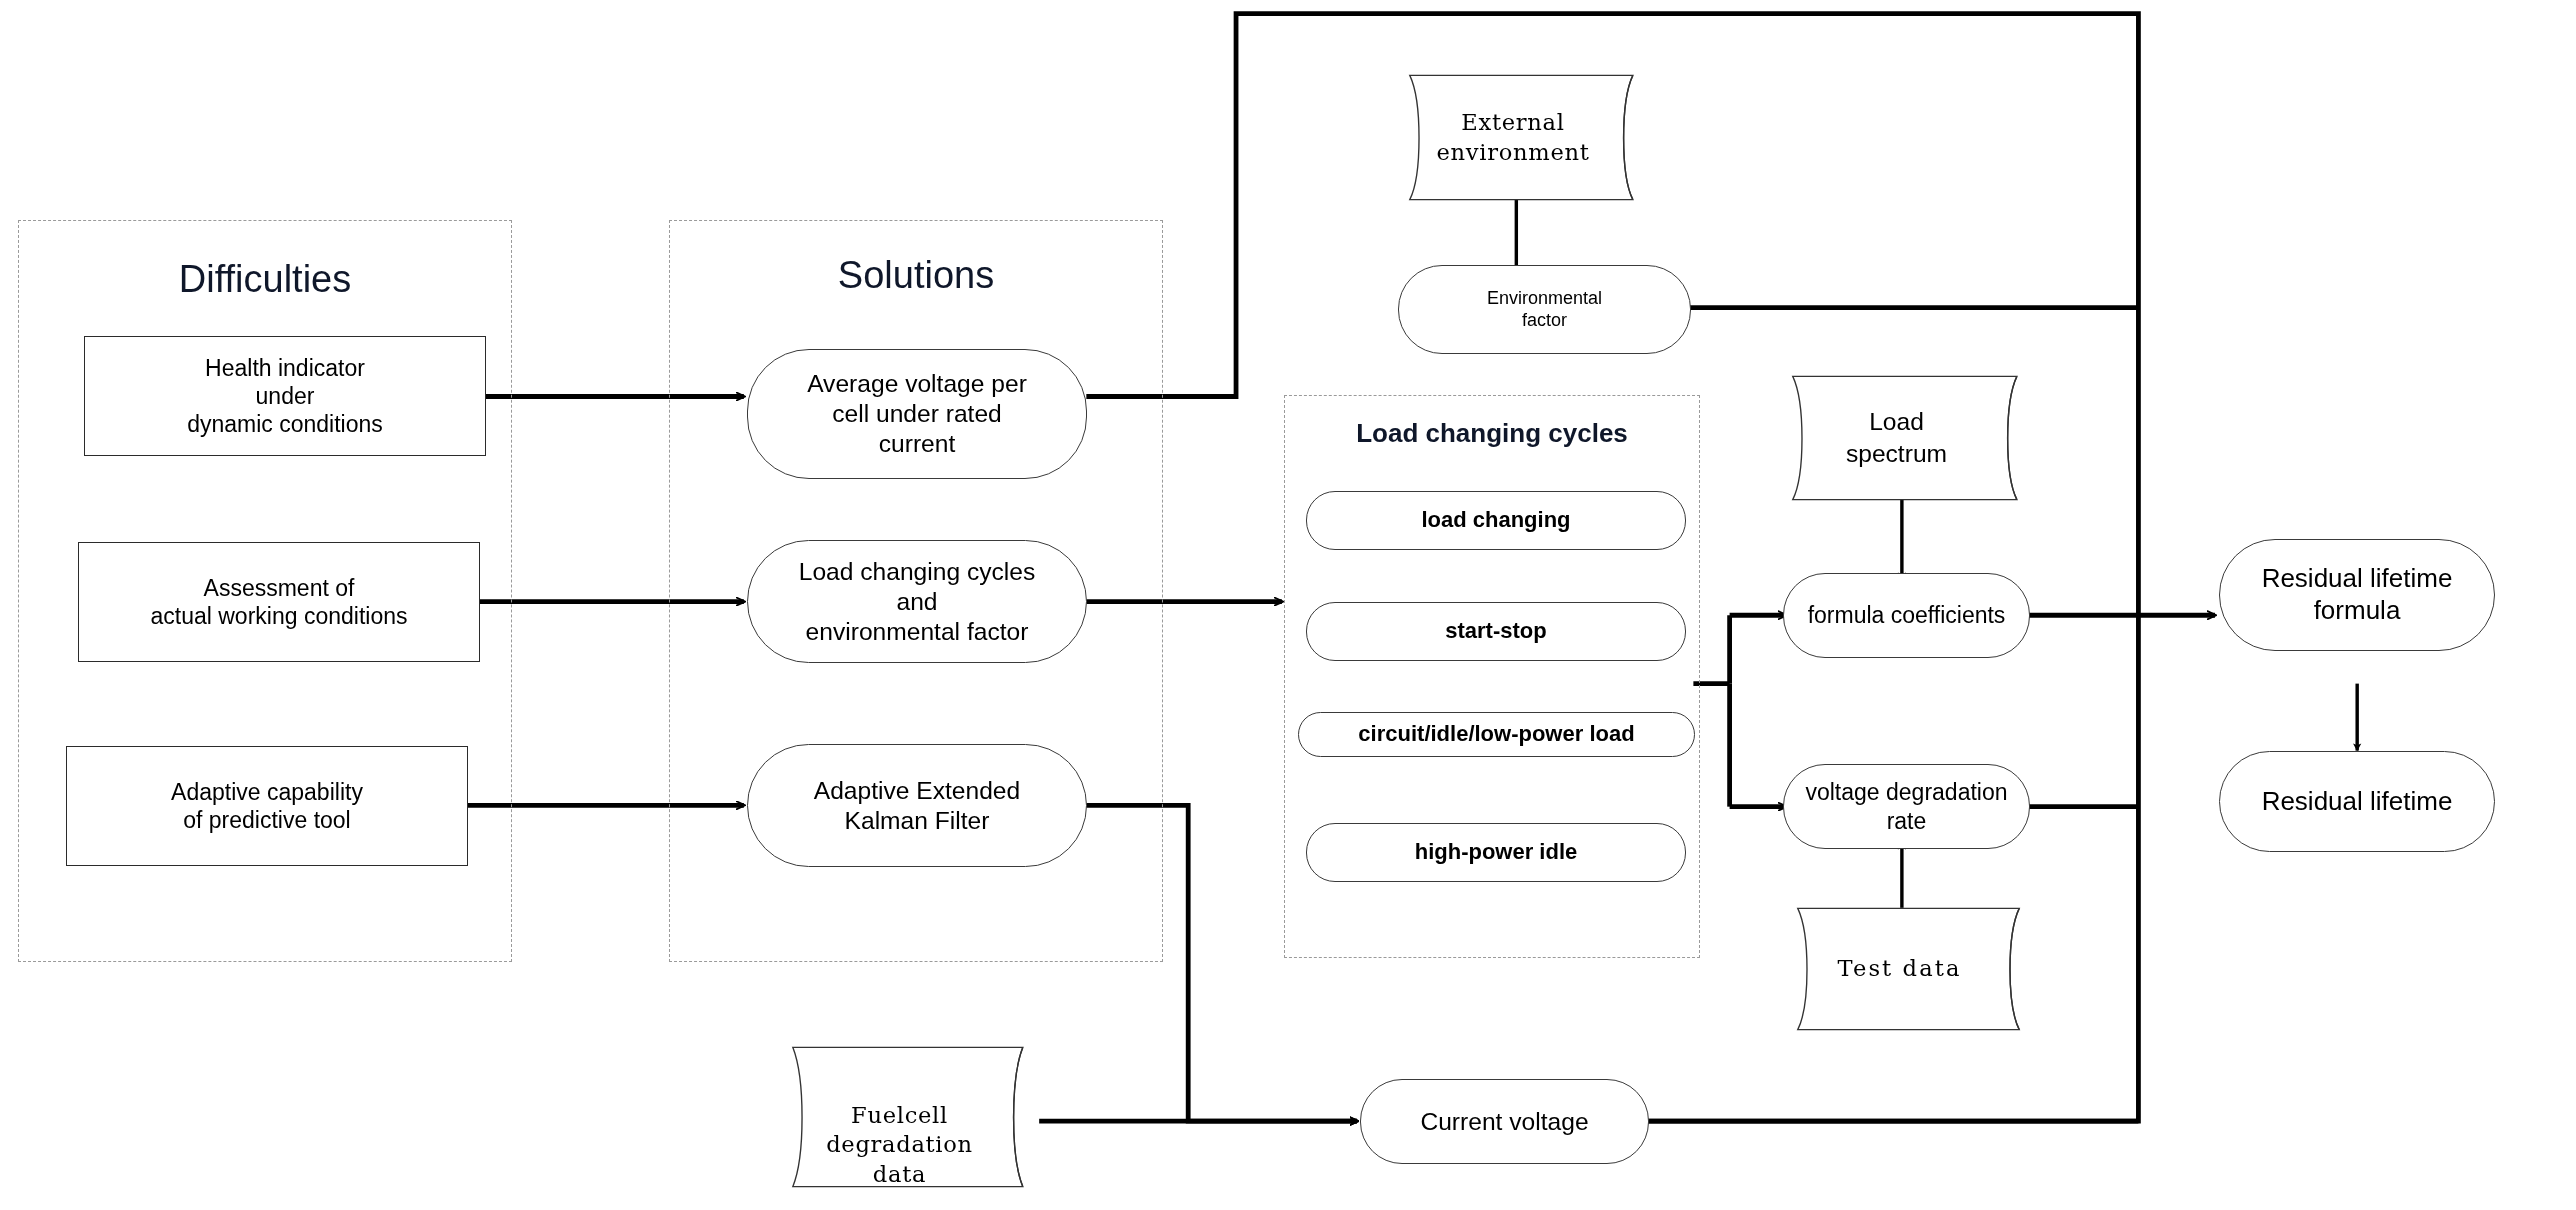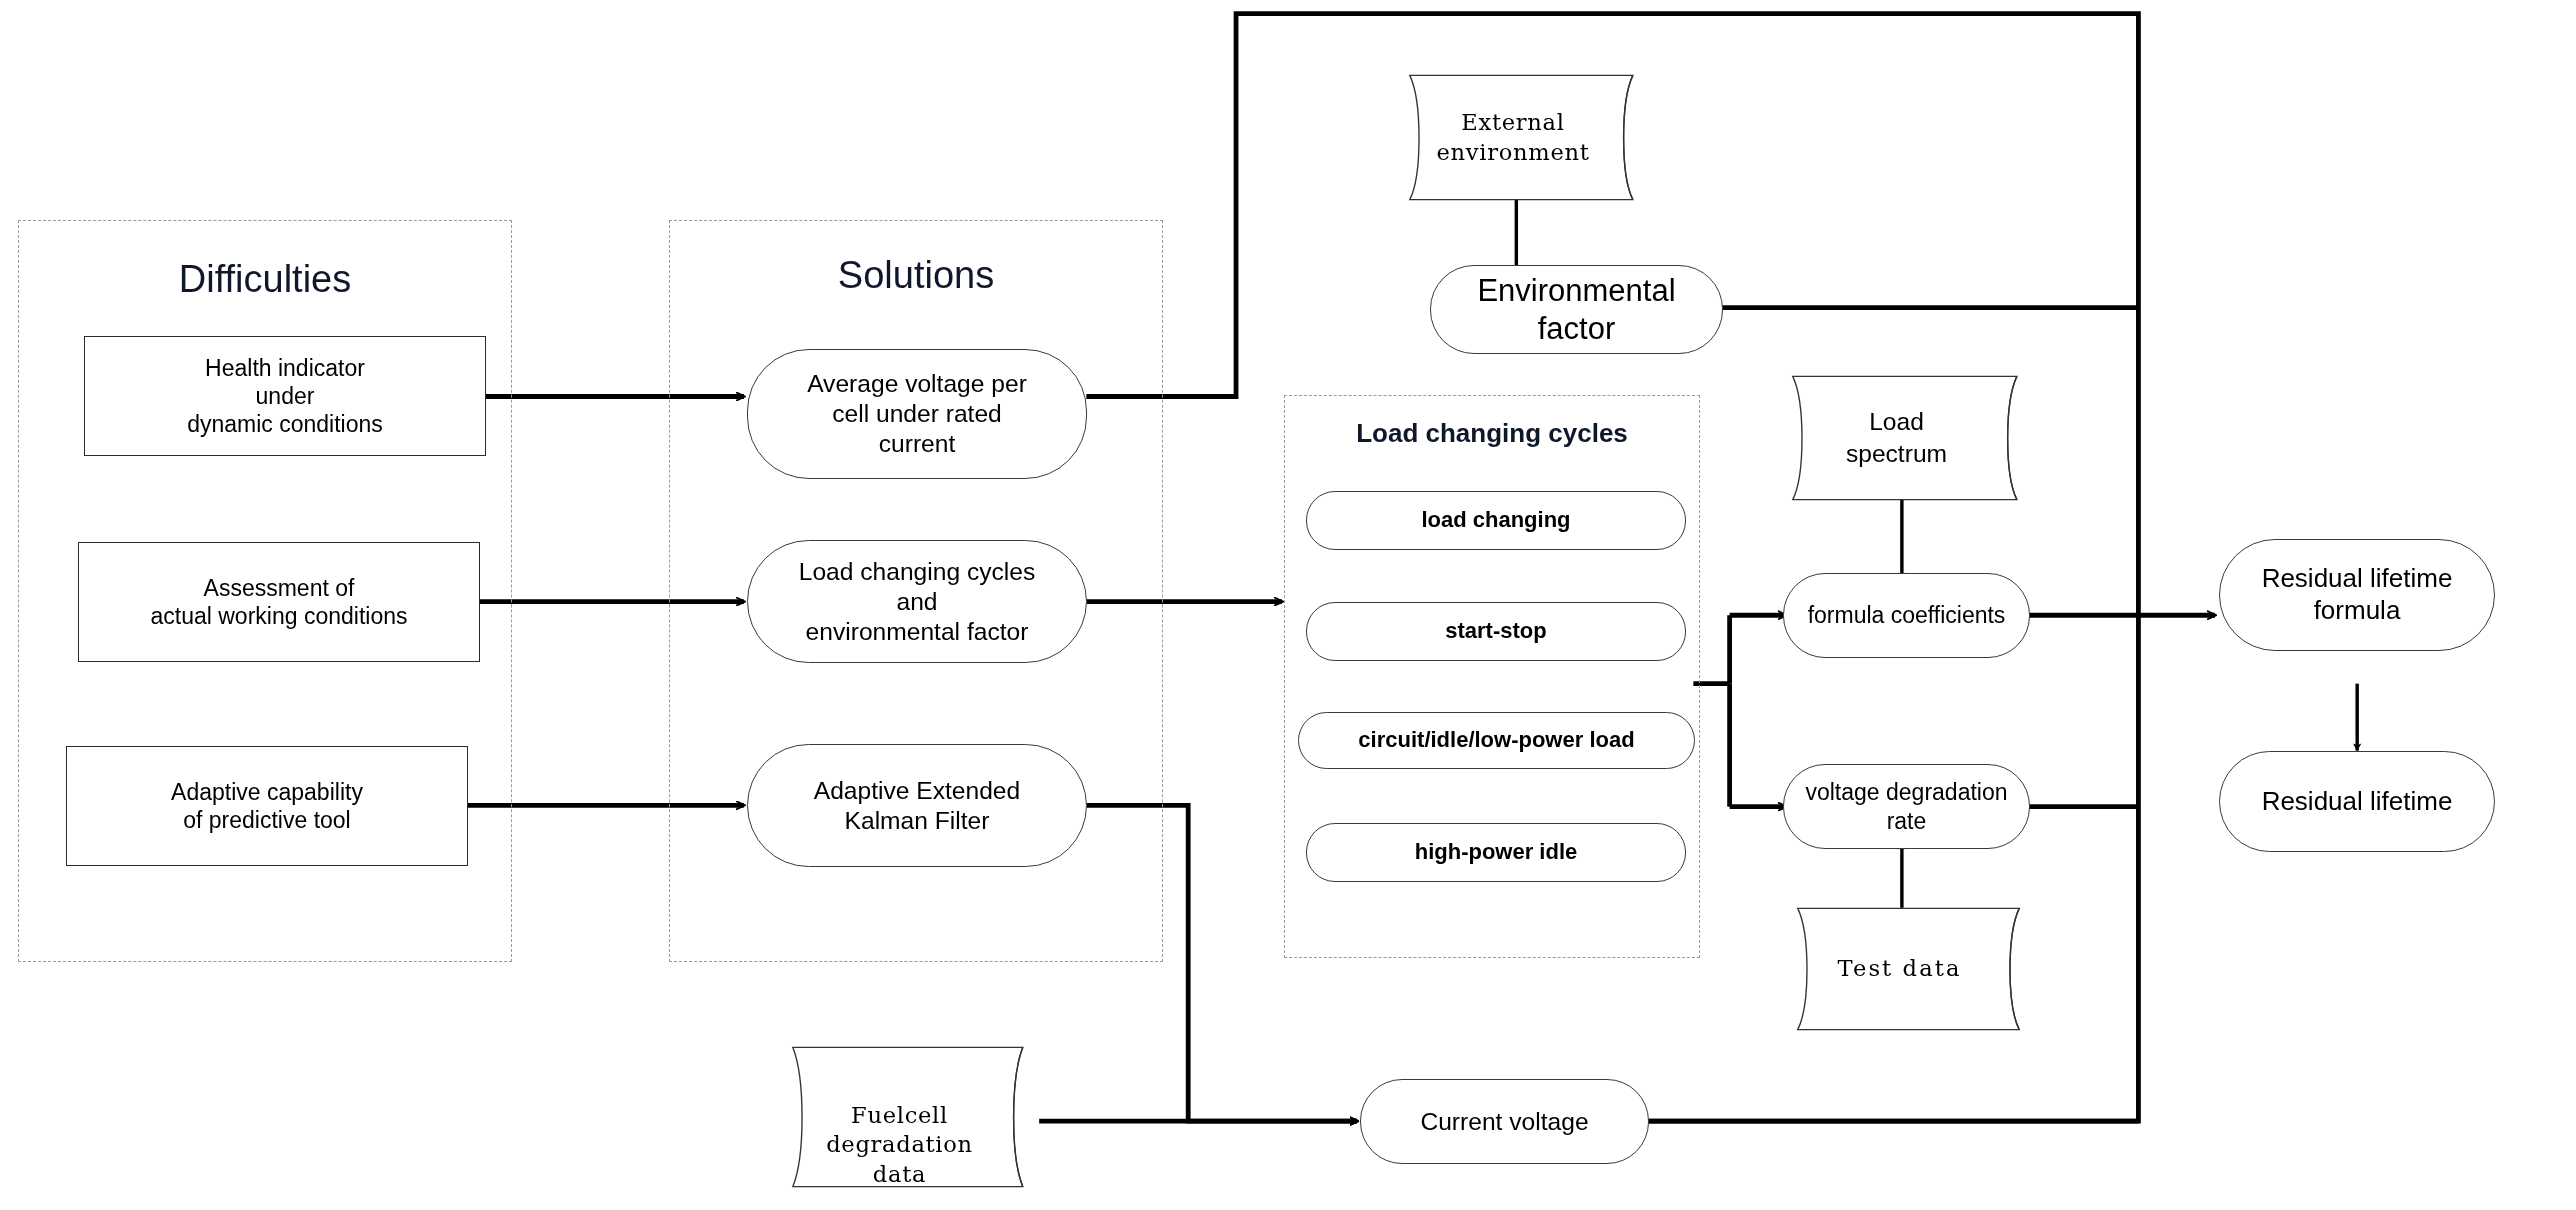--- a/index.html
+++ b/index.html
@@ -179,21 +179,21 @@
 cell under rated
 current</div>
   <div class="node round-node" style="left:747px; top:540px; width:340px; height:123px; border-radius:62px; white-space:pre-line;">Load changing cycles
 and
 environmental factor</div>
   <div class="node round-node" style="left:747px; top:744px; width:340px; height:123px; border-radius:62px; white-space:pre-line;">Adaptive Extended
 Kalman Filter</div>
 
   <div class="node pill-node" style="left:1306px; top:491px; width:380px; height:59px; border-radius:29px;">load changing</div>
   <div class="node pill-node" style="left:1306px; top:602px; width:380px; height:59px; border-radius:29px;">start-stop</div>
-  <div class="node pill-node" style="left:1298px; top:712px; width:397px; height:57px; border-radius:29px;">circuit/idle/low-power load</div>
+  <div class="node pill-node" style="left:1298px; top:712px; width:397px; height:45px; border-radius:29px;">circuit/idle/low-power load</div>
   <div class="node pill-node" style="left:1306px; top:823px; width:380px; height:59px; border-radius:29px;">high-power idle</div>
 
   <div class="cyl" style="left:1392px; top:74px; width:260px; height:127px;">
     <svg viewBox="0 0 380 186" preserveAspectRatio="none">
       <path d="M26,2 L352,2 C334,40 334,148 352,184 L26,184 C44,148 44,40 26,2 Z" fill="#fff" stroke="#333" stroke-width="2"></path>
       <path d="M352,2 C334,40 334,148 352,184" fill="none" stroke="#333" stroke-width="2"></path>
     </svg>
     <div class="cyl-label" style="white-space:pre-line;">External
 environment</div>
   </div>
@@ -218,21 +218,21 @@
   <div class="cyl" style="left:775px; top:1046px; width:267px; height:142px;">
     <svg viewBox="0 0 390 208" preserveAspectRatio="none">
       <path d="M26,2 L362,2 C344,48 344,162 362,206 L26,206 C44,162 44,48 26,2 Z" fill="#fff" stroke="#333" stroke-width="2"></path>
       <path d="M362,2 C344,48 344,162 362,206" fill="none" stroke="#333" stroke-width="2"></path>
     </svg>
     <div class="cyl-label" style="white-space:pre-line;margin-top:28px;">Fuelcell
 degradation
 data</div>
   </div>
 
-  <div class="node round-node" style="left:1430px; top:265px; width:293px; height:89px; border-radius:44px; white-space:pre-line; font-size:31px;">Environmental
+  <div class="node round-node" style="left:1398px; top:265px; width:293px; height:89px; border-radius:44px; white-space:pre-line; font-size:18px;">Environmental
 factor</div>
 
   <div class="node round-node" style="left:1783px; top:573px; width:247px; height:85px; border-radius:42px; font-size:23px;">formula coefficients</div>
 
   <div class="node round-node" style="left:1360px; top:1079px; width:289px; height:85px; border-radius:42px; font-size:24.6px;">Current voltage</div>
 
   <div class="node round-node" style="left:1783px; top:764px; width:247px; height:85px; border-radius:42px; white-space:pre-line; font-size:23px;">voltage degradation
 rate</div>
 
   <div class="node round-node" style="left:2219px; top:539px; width:276px; height:112px; border-radius:56px; white-space:pre-line; font-size:26px;">Residual lifetime

